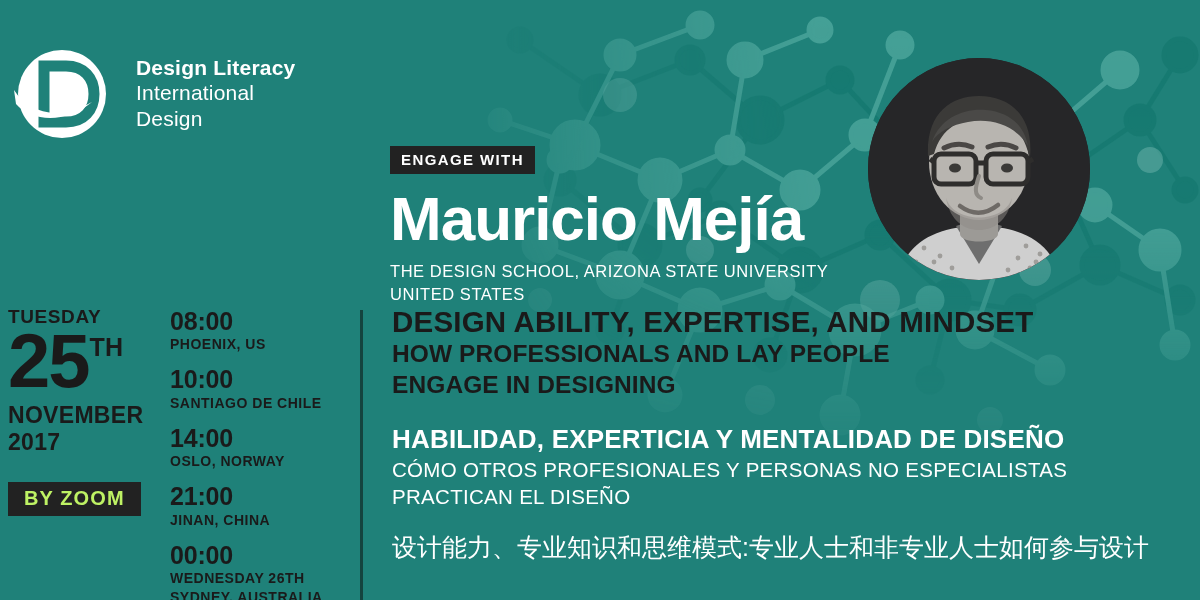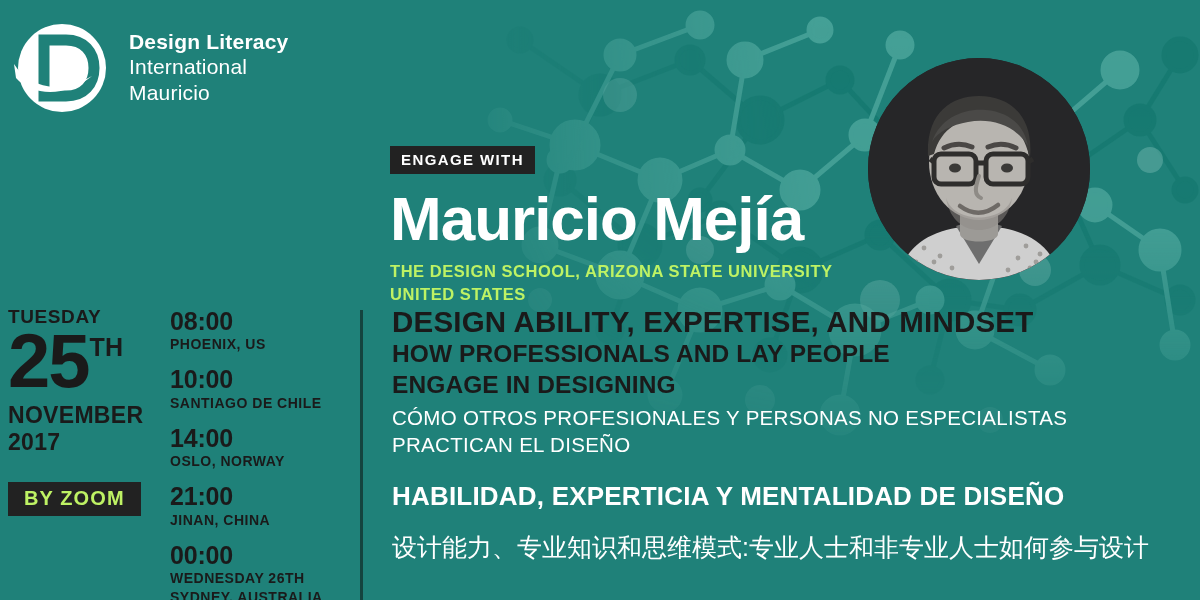--- a/index.html
+++ b/index.html
@@ -16,22 +16,22 @@
     overflow:hidden;
   }
   
   #molecules {
     position:absolute; top:0; left:0;
     width:1200px; height:600px;
     pointer-events:none;
   }
   
   #logo-block {
-    position:absolute; left:14px; top:20px;
-    display:flex; align-items:center; gap:19px;
+    position:absolute; left:14px; top:46px;
+    display:flex; align-items:center; gap:26px;
   }
   #logo-mark { width:96px; height:96px; flex:0 0 96px; }
   #logo-text {
     color:#ffffff; line-height:1.22;
     font-size:21px; letter-spacing:.2px;
     padding-bottom:2px;
   }
   #logo-text .l1 { font-weight:bold; }
   #logo-text .l2, #logo-text .l3 { font-weight:normal; }
 
@@ -43,21 +43,21 @@
     padding:5px 11px 6px 11px;
     margin-top:24px;
   }
   #speaker-name {
     color:#ffffff; font-weight:bold;
     font-size:62px; line-height:1.0;
     letter-spacing:-1px; margin-top:14px;
     white-space:nowrap;
   }
   .speaker-affil {
-    color:#bef264; font-weight:bold;
+    color:#ffffff; font-weight:normal;
     font-size:16.5px; letter-spacing:.55px;
     line-height:1.42;
   }
   #affil-wrap { margin-top:10px; }
 
   
   #portrait {
     position:absolute; left:868px; top:58px;
     width:222px; height:222px; border-radius:50%;
     overflow:hidden; background:#262628;
@@ -306,21 +306,21 @@
       <svg viewBox="0 0 96 96" width="96" height="96" aria-hidden="true">
         <circle cx="48" cy="48" r="44" fill="#ffffff"></circle>
         <path d="M30 20 H52 C70 20 80 32 80 48 C80 64 70 76 52 76 H30 Z" fill="none" stroke="#1f8179" stroke-width="11"></path>
         <path d="M0 44 C14 66 44 76 78 56 C52 78 18 76 2 58 Z" fill="#ffffff"></path>
         <path d="M6 49 C22 66 48 70 74 55 C50 72 22 68 8 55 Z" fill="#1f8179" opacity="0.0"></path>
       </svg>
     </span>
     <div id="logo-text">
       <div class="l1">Design Literacy</div>
       <div class="l2">International</div>
-      <div class="l3">Mauricio</div>
+      <div class="l3">Design</div>
     </div>
   </div>
 
   <div id="speaker">
     <span id="engage-badge">ENGAGE WITH</span>
     <div id="speaker-name">Mauricio Mejía</div>
     <div id="affil-wrap">
       <div class="speaker-affil">THE DESIGN SCHOOL, ARIZONA STATE UNIVERSITY</div>
       <div class="speaker-affil">UNITED STATES</div>
     </div>
@@ -415,21 +415,21 @@
   </div>
 
   <div id="divider"></div>
 
   <div id="titles">
     <div id="title-en-main">DESIGN ABILITY, EXPERTISE, AND MINDSET</div>
     <div id="title-en-subs">
       <div class="title-en-sub">HOW PROFESSIONALS AND LAY PEOPLE</div>
       <div class="title-en-sub">ENGAGE IN DESIGNING</div>
     </div>
+    <div id="title-es-main">HABILIDAD, EXPERTICIA Y MENTALIDAD DE DISEÑO</div>
     <div id="title-es-subs">
       <div class="title-es-sub">CÓMO OTROS PROFESIONALES Y PERSONAS NO ESPECIALISTAS</div>
       <div class="title-es-sub">PRACTICAN EL DISEÑO</div>
     </div>
-    <div id="title-es-main">HABILIDAD, EXPERTICIA Y MENTALIDAD DE DISEÑO</div>
     <div id="title-zh">设计能力、专业知识和思维模式:专业人士和非专业人士如何参与设计</div>
   </div>
 
 </div>
 
 </body></html>

